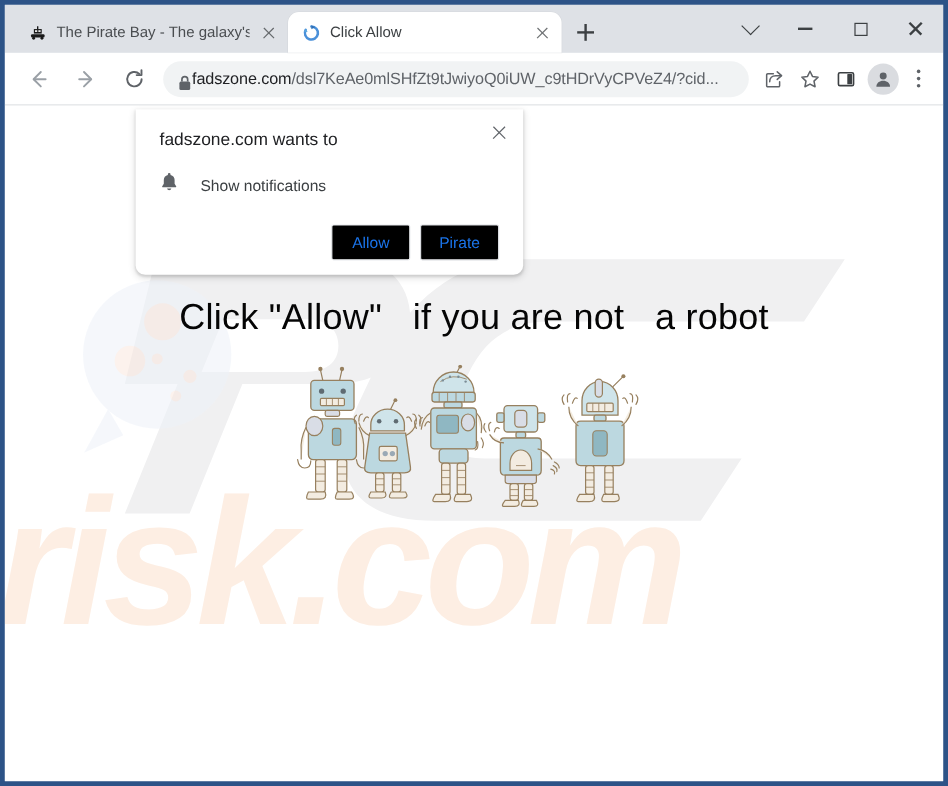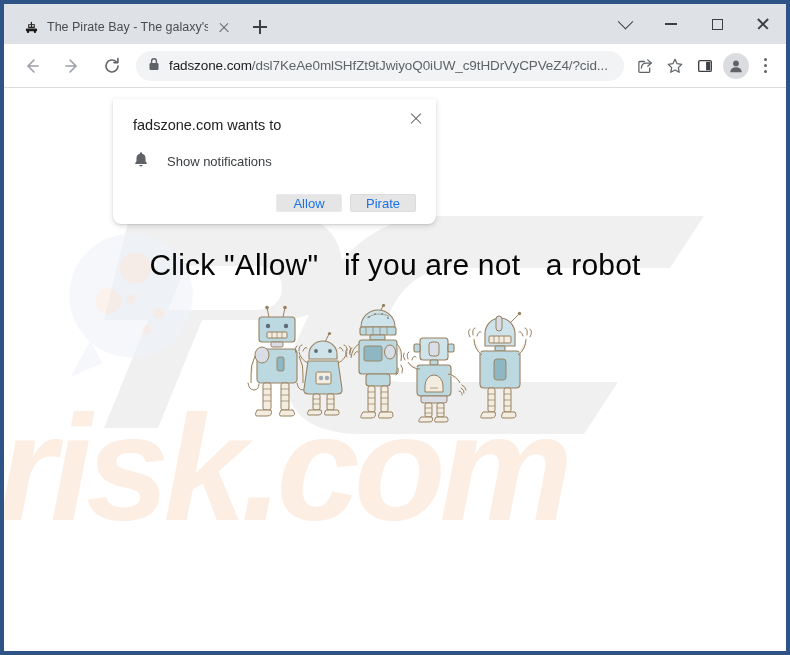--- a/index.html
+++ b/index.html
@@ -139,24 +139,23 @@
     flex: 0 0 32px;
   }
   .arrow-svg { display: block; }
 
   #omnibox {
     flex: 1 1 auto;
     height: 30px;
     background: #f1f3f4;
     border-radius: 15px;
     display: flex;
-    align-items: center;
+    align-items: flex-end;
     padding: 0 12px;
     margin: 0 6px 0 4px;
-    gap: 9px;
     overflow: hidden;
   }
   #omnibox-url {
     font-size: 13.5px;
     color: #202124;
     white-space: nowrap;
     overflow: hidden;
     line-height: 30px;
     letter-spacing: -0.1px;
   }
@@ -227,21 +226,21 @@
     font-family: "Liberation Sans", sans-serif;
   }
   #robots-image {
     margin: 22px auto 0;
     display: block;
   }
 
   
   #permission-dialog {
     position: absolute;
-    left: 109px; top: 11px;
+    left: 109px; top: 3px;
     width: 323px;
     background: #ffffff;
     border-radius: 0 0 8px 8px;
     box-shadow: 0 2px 6px rgba(0,0,0,.13), 0 1px 2px rgba(0,0,0,.10);
     z-index: 30;
     padding: 16px 16px 12px 20px;
   }
   #dialog-title {
     font-size: 14.5px;
     color: #202124;
@@ -274,24 +273,24 @@
 
   #dialog-actions {
     display: flex;
     justify-content: flex-end;
     gap: 8px;
     margin-top: 22px;
     padding-right: 4px;
   }
   .dlg-btn {
     min-width: 66px;
-    height: 18px;
+    height: 30px;
     border: 1px solid #dadce0;
     border-radius: 2px;
-    background: #e5e5e5;
+    background: #000000;
     color: #1a73e8;
     font-size: 13px;
     font-family: "Liberation Sans", sans-serif;
     display: flex;
     align-items: center;
     justify-content: center;
     padding: 0 14px;
   }
   #allow-button { border-color: #e8eaed; }
 </style>
@@ -311,20 +310,31 @@
           <rect x="8.5" y="5.5" width="2" height="1.6" fill="#e8e8e8"></rect>
           <rect x="7.3" y="2" width="1.2" height="2.8" fill="#1a1a1a"></rect>
           <circle cx="4.3" cy="12.6" r="1.3" fill="#1a1a1a"></circle>
           <circle cx="11.7" cy="12.6" r="1.3" fill="#1a1a1a"></circle>
         </svg>
       </span>
       <span class="tab-title">The Pirate Bay - The galaxy's mo</span>
       <span class="tab-close"></span>
     </div>
 
+    <div class="tab active">
+      <span class="tab-favicon">
+        <svg width="15" height="15" viewBox="0 0 16 16">
+          <path d="M8 2.2a5.8 5.8 0 1 1-5.1 3.05" fill="none" stroke="#4a90d9" stroke-width="2.3" stroke-linecap="round"></path>
+          <path d="M8 1.1 L8 4.6 L11.2 2.9 Z" fill="#2f6fb5"></path>
+          <path d="M3.4 4.2 L1.3 6.9 L4.6 7.2 Z" fill="#5aa7e0"></path>
+        </svg>
+      </span>
+      <span class="tab-title">Click Allow</span>
+      <span class="tab-close"></span>
+    </div>
 
     <div id="new-tab-button"></div>
 
     <div id="window-controls">
       <div class="win-btn">
           <span class="chev"></span>
         </div>
       <div class="win-btn">
           <span class="dash"></span>
         </div>

